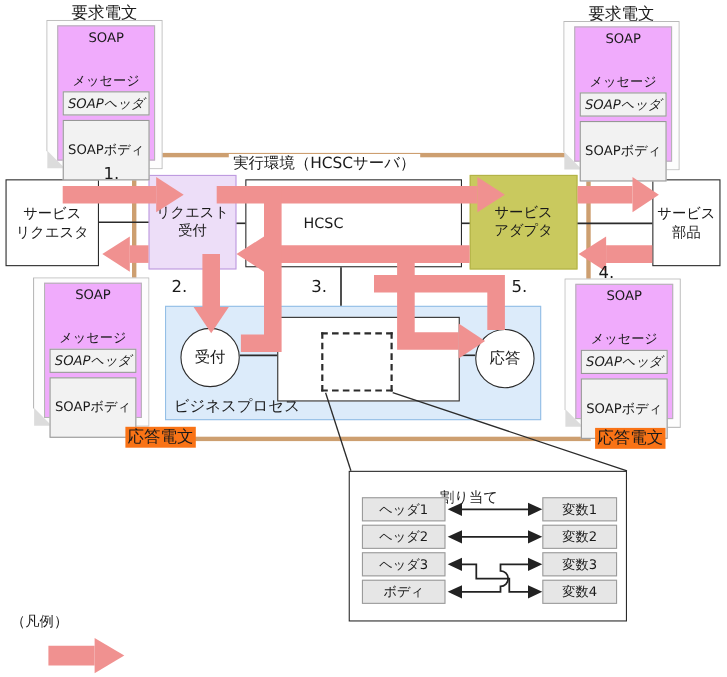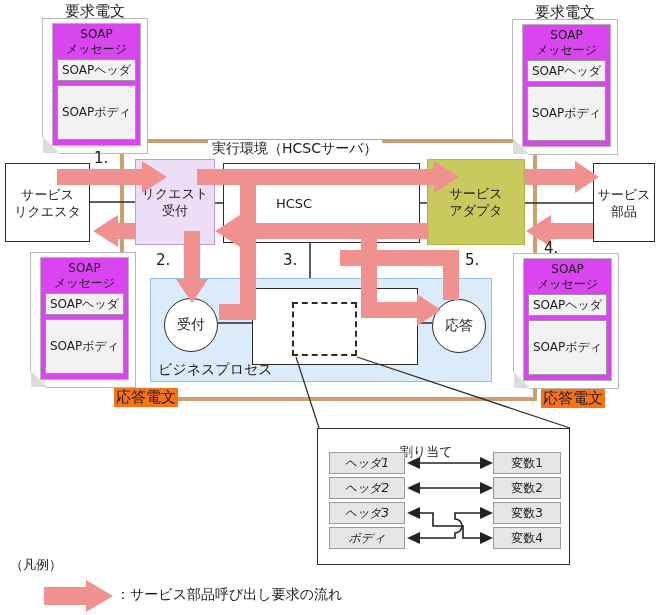--- a/index.html
+++ b/index.html
@@ -20,38 +20,38 @@
   #bp-inner{left:252px;top:288px;width:166px;height:77px;background:#fff;border:1.5px solid #2b2b2b;box-sizing:border-box;z-index:4;}
   #bp-dashed{left:292px;top:302px;width:65px;height:54px;border:2px dashed #2b2b2b;box-sizing:border-box;z-index:5;}
   .circle{width:54px;height:54px;border-radius:50%;background:#fff;border:1.6px solid #2b2b2b;box-sizing:border-box;
           display:flex;align-items:center;justify-content:center;font-size:14px;z-index:6;}
   
   .doc{width:106px;height:136px;z-index:8;}
   .doc-sheet{position:absolute;left:0;top:0;right:0;bottom:0;background:#fdfdfd;border:1px solid #b9b9b9;
              clip-path:polygon(0 0,100% 0,100% 100%,17px 100%,0 calc(100% - 17px));}
   .doc-fold{position:absolute;left:1px;bottom:1px;width:0;height:0;
             border-bottom:16px solid #dcdcdc;border-right:16px solid transparent;}
-  .doc-panel{position:absolute;left:10px;top:5px;right:7px;bottom:8px;background:#d946ef;border:1px solid #b5b5b5;}
-  .soap-line{text-align:center;font-size:12px;line-height:15px;}
+  .doc-panel{position:absolute;left:10px;top:5px;right:7px;bottom:8px;background:#f0abfc;border:1px solid #b5b5b5;}
+  .soap-line{text-align:center;font-size:12px;line-height:15px;margin-top:24px;}
   .soap-line.first{margin-top:3px;}
   .soap-sub{margin:2px 4px 0 4px;background:#F2F2F2;border:1px solid #979797;font-size:12px;text-align:center;}
-  .soap-header-box{height:20px;line-height:20px;}
+  .soap-header-box{height:20px;line-height:20px;font-style:italic;}
   .soap-body-box{height:53px;line-height:53px;margin-top:4px;}
   .doc-label{font-size:15px;text-align:center;z-index:9;}
   .doc-label.bg{background:#f97316;padding:0 2px;z-index:25;}
   
   #env-label{left:208px;top:140px;font-size:14px;background:#fff;padding:0 4px;z-index:25;}
   
   .step-num{font-size:15px;z-index:24;}
   
   #map-box{left:317px;top:428px;width:253px;height:137px;background:#fff;border:1.6px solid #2b2b2b;box-sizing:border-box;z-index:7;}
   #map-title{left:400px;top:443px;width:100px;font-size:13px;z-index:8;}
   .map-cell{box-sizing:border-box;height:22px;line-height:20px;background:#E6E6E6;border:1px solid #9b9b9b;
             font-size:12px;text-align:center;z-index:8;}
-  .map-left{left:329px;width:76px;font-style:italic;}
+  .map-left{left:329px;width:76px;}
   .map-right{left:493px;width:68px;}
   
   #legend-title{left:10px;top:556px;font-size:13px;z-index:8;}
   #legend-text{left:116px;top:586px;font-size:14px;z-index:8;}
   
   #overlay{position:absolute;left:0;top:0;z-index:20;pointer-events:none;}
 </style>
 </head>
 <body>
 
@@ -155,21 +155,20 @@
   <div class="abs map-cell map-left" style="top:452px;">ヘッダ1</div>
   <div class="abs map-cell map-left" style="top:477px;">ヘッダ2</div>
   <div class="abs map-cell map-left" style="top:502px;">ヘッダ3</div>
   <div class="abs map-cell map-left" style="top:527px;">ボディ</div>
   <div class="abs map-cell map-right" style="top:452px;">変数1</div>
   <div class="abs map-cell map-right" style="top:477px;">変数2</div>
   <div class="abs map-cell map-right" style="top:502px;">変数3</div>
   <div class="abs map-cell map-right" style="top:527px;">変数4</div>
 
   <div class="abs" id="legend-title">（凡例）</div>
-  <div class="abs" id="legend-text">：サービス部品呼び出し要求の流れ</div>
 
   <svg id="overlay" width="661" height="615" viewBox="0 0 661 615">
 
     <g stroke="#2b2b2b" stroke-width="1.5">
       <line x1="90" y1="202" x2="135" y2="202"></line>
       <line x1="215" y1="203" x2="223" y2="203"></line>
       <line x1="420" y1="203" x2="427" y2="203"></line>
       <line x1="525" y1="203" x2="593" y2="203"></line>
       <line x1="310" y1="243" x2="310" y2="278"></line>
       <line x1="218" y1="323" x2="252" y2="323"></line>

